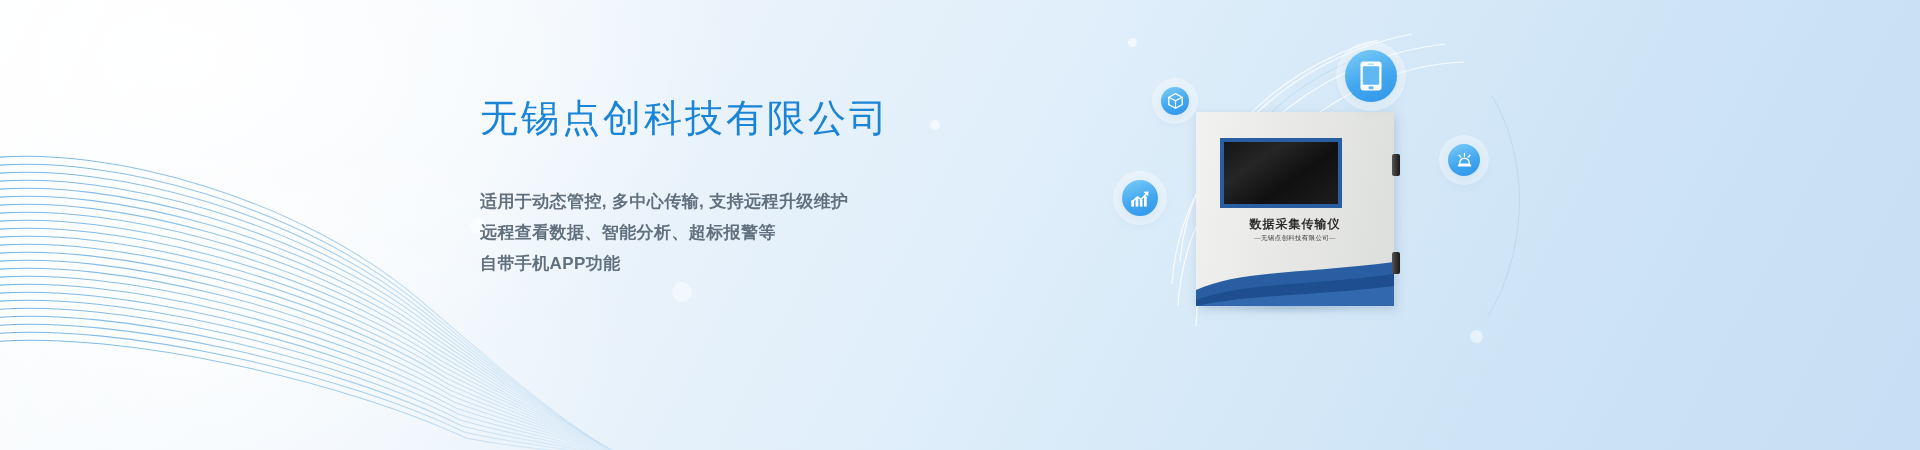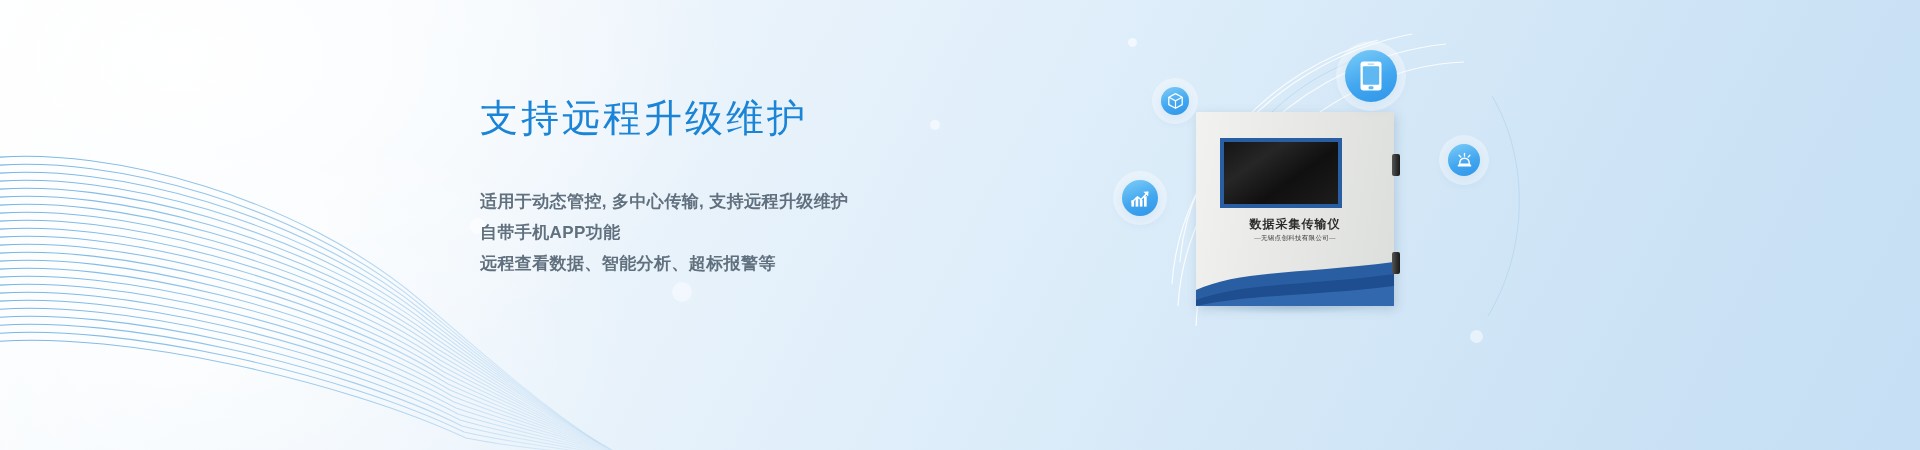--- a/index.html
+++ b/index.html
@@ -233,25 +233,25 @@
     </svg>
   </div>
 
   <div class="bokeh" style="left:470px; top:218px; width:16px; height:16px; background:rgba(255,255,255,0.5);"></div>
   <div class="bokeh" style="left:672px; top:282px; width:20px; height:20px; background:rgba(255,255,255,0.45);"></div>
   <div class="bokeh" style="left:930px; top:120px; width:10px; height:10px; background:rgba(255,255,255,0.55);"></div>
   <div class="bokeh" style="left:1128px; top:38px; width:9px; height:9px; background:rgba(255,255,255,0.6);"></div>
   <div class="bokeh" style="left:1470px; top:330px; width:13px; height:13px; background:rgba(255,255,255,0.5);"></div>
 
   <div class="copy">
-    <h1 class="headline">支持远程升级维护</h1>
+    <h1 class="headline">无锡点创科技有限公司</h1>
     <ul class="sub-list">
       <li>适用于动态管控, 多中心传输, 支持远程升级维护</li>
+      <li>远程查看数据、智能分析、超标报警等</li>
       <li>自带手机APP功能</li>
-      <li>远程查看数据、智能分析、超标报警等</li>
     </ul>
   </div>
 
   <div class="visual">
 
     <div class="arc-set">
       <svg viewBox="0 0 560 450" xmlns="http://www.w3.org/2000/svg" fill="none">
         <g stroke="#ffffff" stroke-opacity="0.85" stroke-width="1.2">
           <path d="M318,40 C210,70 128,158 120,262"></path>
           <path d="M352,34 C226,58 120,160 112,284"></path>

